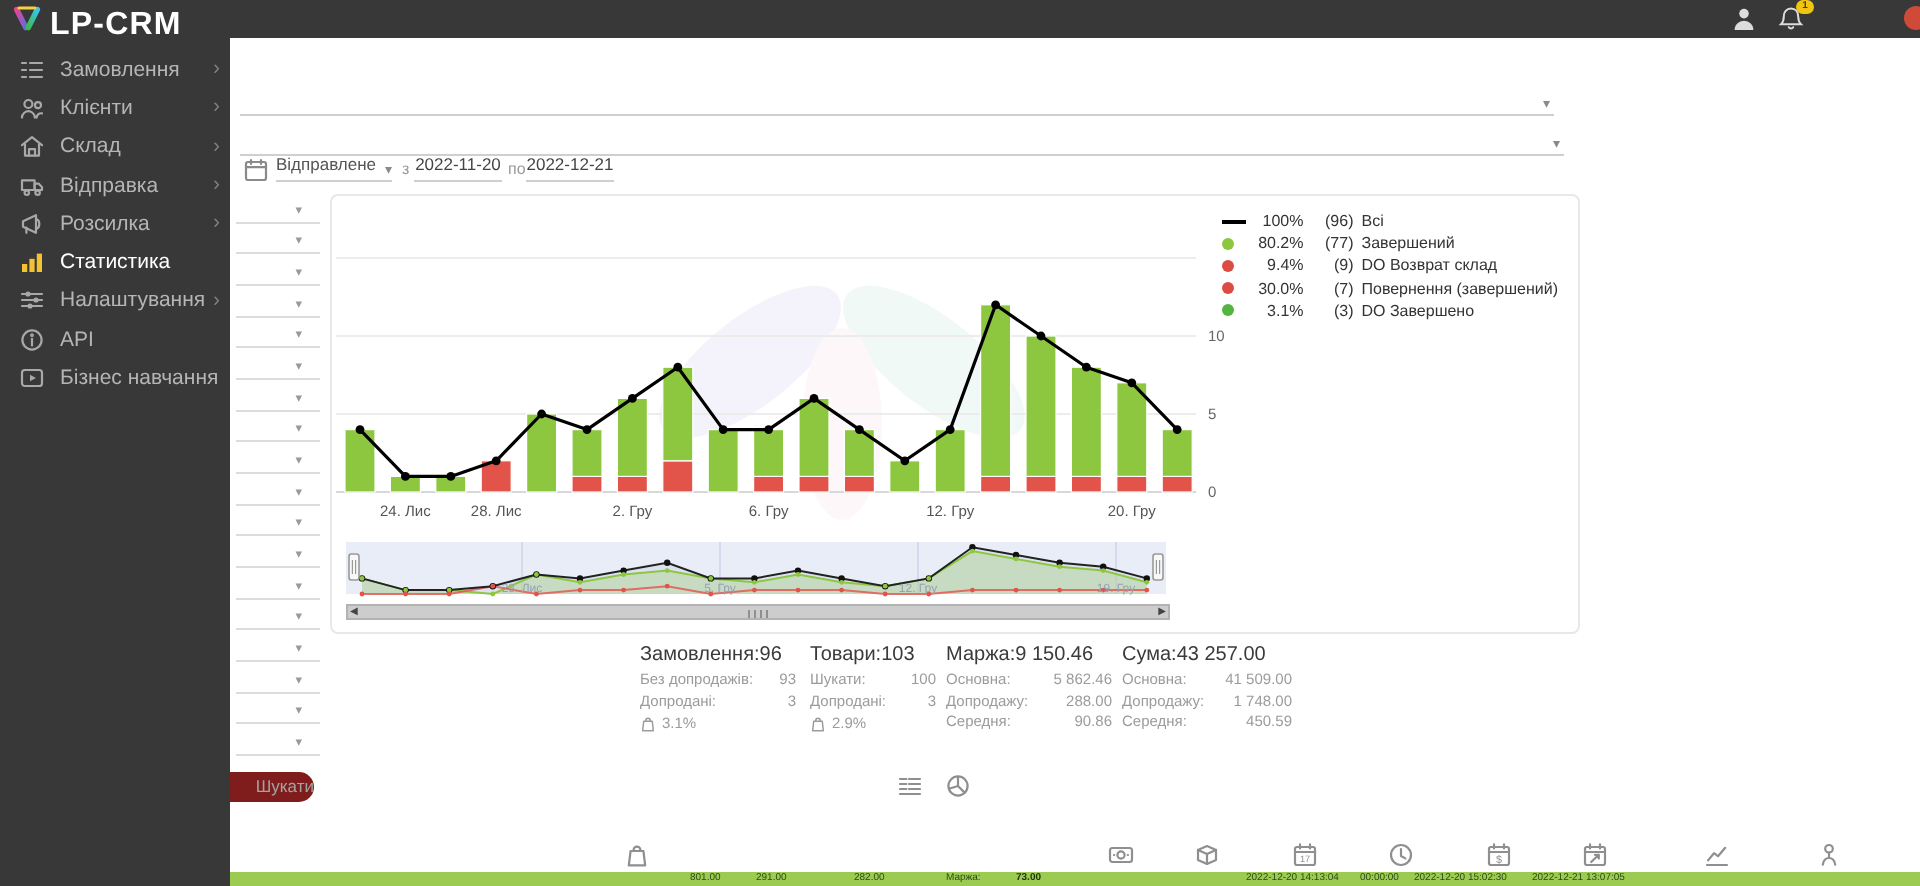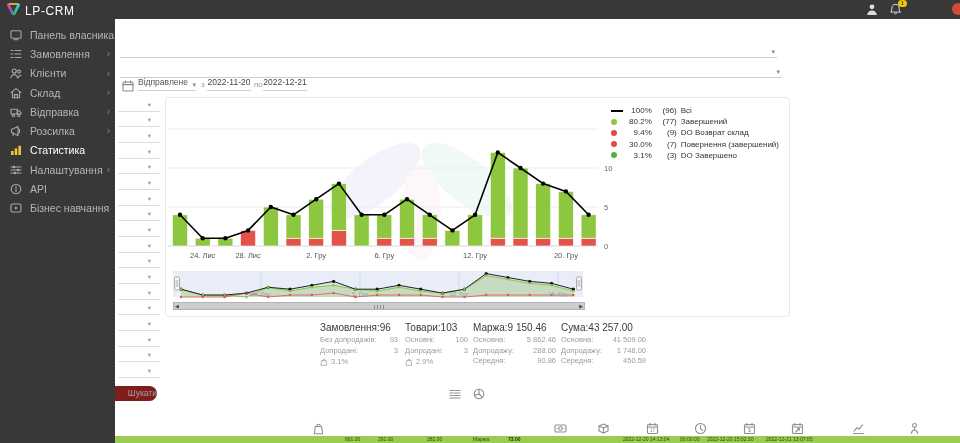--- a/index.html
+++ b/index.html
@@ -2,21 +2,21 @@
 <html><head>
 <meta charset="utf-8">
 <style>
   html,body{margin:0;padding:0}
   body{width:960px;height:443px;position:relative;overflow:hidden;background:#fff;
        font-family:"Liberation Sans",sans-serif;-webkit-font-smoothing:antialiased}
 
   
   .topbar{position:absolute;left:0;top:0;width:960px;height:19px;background:#383838;z-index:6}
   .logo{position:absolute;left:6px;top:2px;width:15px;height:15px}
-  .brand{position:absolute;left:25px;top:4px;color:#fff;font-size:12px;font-weight:normal;letter-spacing:.6px}
+  .brand{position:absolute;left:25px;top:4px;color:#fff;font-size:16px;font-weight:bold;letter-spacing:.6px}
   .tb-user{position:absolute;left:866px;top:3px;width:12px;height:13px}
   .tb-bell{position:absolute;left:889px;top:3px;width:13px;height:13px}
   .badge{position:absolute;left:898px;top:0;min-width:7px;height:7px;border-radius:4px;background:#f1c40f;
          color:#4a3b00;font-size:5px;line-height:7px;text-align:center;padding:0 1px;font-weight:bold}
   .tb-dot{position:absolute;left:952px;top:3px;width:12px;height:12px;border-radius:50%;background:#cf4a38}
 
   
   .sidebar{position:absolute;left:0;top:0;width:115px;height:443px;background:#383838;z-index:5;
            padding-top:25px;box-sizing:border-box}
   .sb-item{position:relative;height:19.3px;display:flex;align-items:center;padding-left:10px;
@@ -400,21 +400,21 @@
           </span>
           <span>3.1%</span>
         </div>
       </div>
       <div class="stat-col" style="left: 290px; width: 63px;">
         <div class="st-title">
           <span>Товари:</span>
           <b>103</b>
         </div>
         <div class="st-row">
-          <span>Основні:</span>
+          <span>Шукати:</span>
           <span>100</span>
         </div>
         <div class="st-row">
           <span>Допродані:</span>
           <span>3</span>
         </div>
         <div class="st-pct">
           <span class="ic">
             <svg viewBox="0 0 12 12" width="100%" height="100%" fill="none" stroke="currentColor" stroke-width="1.1" stroke-linecap="round" stroke-linejoin="round">
               <path d="M2.8 4h6.4l.8 7H2z"></path>
@@ -524,29 +524,20 @@
       <span class="frag" style="left: 565px;">00:00:00</span>
       <span class="frag" style="left: 592px;">2022-12-20 15:02:30</span>
       <span class="frag" style="left: 651px;">2022-12-21 13:07:05</span>
     </div>
 </div>
 
 <div class="search-pill">Шукати</div>
 
 <div class="sidebar">
   <div id="sidebar-items">
-      <div class="sb-item">
-        <span class="ic">
-          <svg viewBox="0 0 12 12" width="100%" height="100%" fill="none" stroke="currentColor" stroke-width="1.1" stroke-linecap="round" stroke-linejoin="round">
-            <rect x="1" y="1.8" width="10" height="7.4" rx="1"></rect>
-            <path d="M4 10.8h4"></path>
-          </svg>
-        </span>
-        <span>Панель власника</span>
-      </div>
       <div class="sb-item">
         <span class="ic">
           <svg viewBox="0 0 12 12" width="100%" height="100%" fill="none" stroke="currentColor" stroke-width="1.1" stroke-linecap="round" stroke-linejoin="round">
             <path d="M1 2.5h2M5 2.5h6M1 6h2M5 6h6M1 9.5h2M5 9.5h6"></path>
           </svg>
         </span>
         <span>Замовлення</span>
         <span class="sb-chevron">›</span>
       </div>
       <div class="sb-item">

